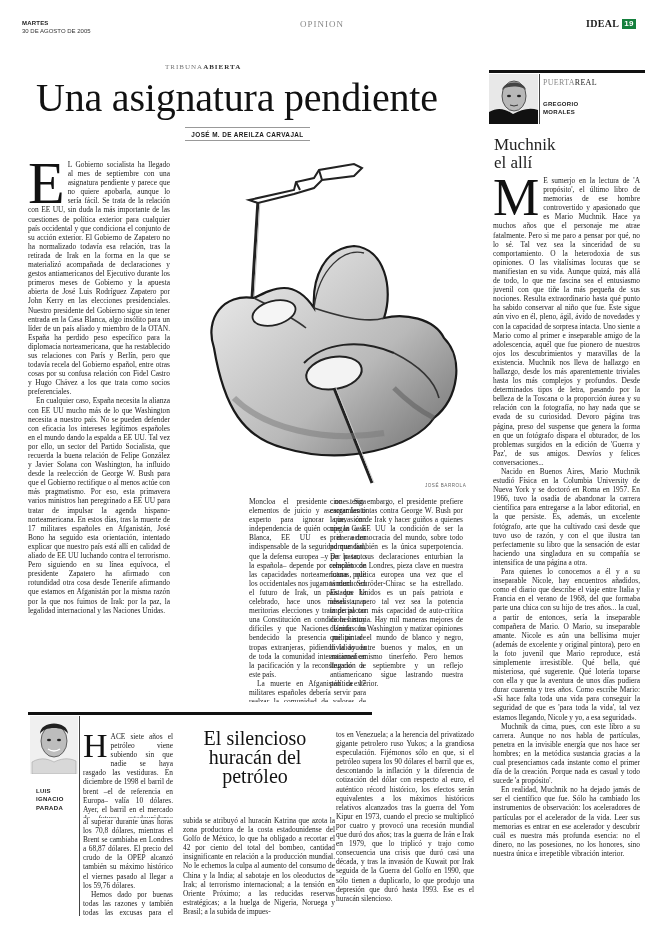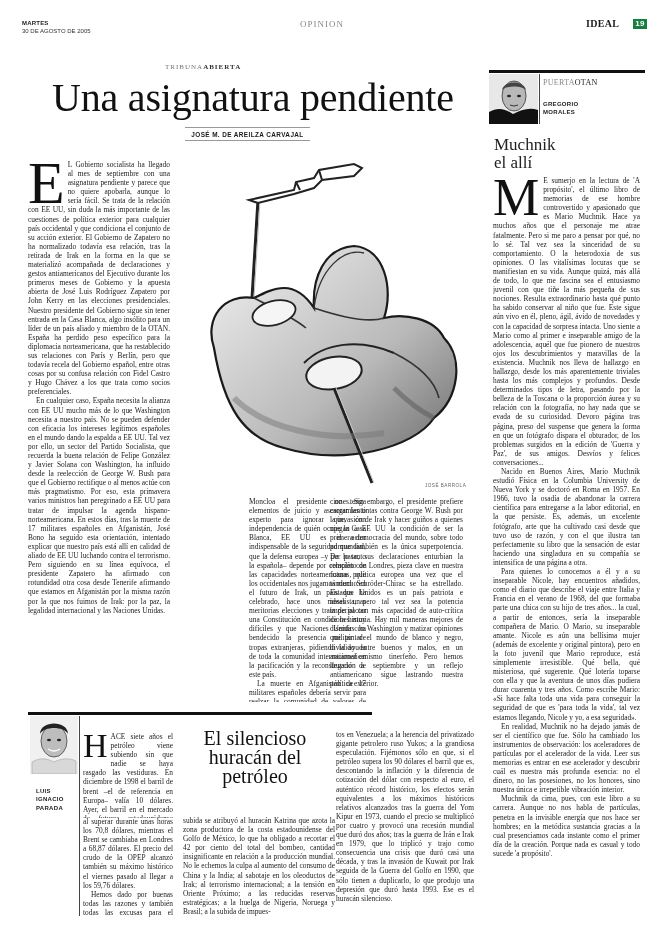--- a/index.html
+++ b/index.html
@@ -5,27 +5,27 @@
   * { box-sizing: border-box; margin: 0; padding: 0; }
   html, body { width: 650px; height: 932px; background: #ffffff; overflow: hidden; }
   body { position: relative; font-family: "Liberation Serif", "DejaVu Serif", serif; color: #1a1a1a; }
 
   .abs { position: absolute; }
 
   
   .hdr-day { left: 22px; top: 20px; font-family: "Liberation Sans", sans-serif; font-size: 6px; font-weight: bold; letter-spacing: 0.2px; }
   .hdr-date { left: 22px; top: 28px; font-family: "Liberation Sans", sans-serif; font-size: 6px; color: #333; }
   .hdr-section { left: 300px; top: 19px; font-size: 9px; color: #888; letter-spacing: 1px; font-family: Liberation Serif, serif; }
-  .hdr-brand { left: 586px; top: 18px; font-size: 10px; font-weight: bold; letter-spacing: 0.3px; display: flex; align-items: center; gap: 14px; }
+  .hdr-brand { left: 586px; top: 18px; font-size: 10px; font-weight: bold; letter-spacing: 0.3px; display: flex; align-items: center; gap: 3px; }
   .hdr-page { background: #15803d; color: #fff; font-family: "Liberation Sans", sans-serif; font-size: 8px; font-weight: bold; padding: 0 2px; line-height: 10px; }
 
   
   .kicker { left: 165px; top: 63px; font-size: 7px; letter-spacing: 1px; color: #777; }
   .kicker b { color: #333; font-weight: bold; }
-  .main-title { left: 36px; top: 76px; font-size: 40px; line-height: 44px; color: #111; white-space: nowrap; letter-spacing: -0.2px; margin-left: 16px; }
+  .main-title { left: 36px; top: 76px; font-size: 40px; line-height: 44px; color: #111; white-space: nowrap; letter-spacing: -0.2px; }
   .byline-box { left: 185px; top: 127px; width: 125px; border-top: 1px solid #999; border-bottom: 1px solid #999; padding: 3px 0 2px; text-align: center; font-family: "Liberation Sans", sans-serif; font-size: 6.4px; font-weight: bold; letter-spacing: 0.4px; }
 
   .col { font-size: 7.4px; line-height: 9.1px; text-align: justify; color: #222; }
   .col p { text-indent: 8px; }
   .col p.first { text-indent: 0; }
   .dropcap { float: left; font-size: 60px; line-height: 46px; margin: 0 3px -2px 0; color: #111; }
   .dropcap-m { float: left; font-size: 52px; line-height: 40px; margin: 2px 4px 0 0; color: #111; }
   .dropcap-h { float: left; font-size: 34px; line-height: 28px; margin: 0 3px 0 0; color: #111; }
 
   .col-a { left: 28px; top: 160px; width: 142px; height: 540px; overflow: hidden; }
@@ -129,36 +129,36 @@
     <rect width="49" height="50" fill="#e8e8e8"></rect>
     <path d="M0 50 L0 38 C10 32 18 36 24 40 C32 36 40 33 49 36 L49 50 Z" fill="#111"></path>
     <ellipse cx="25" cy="22" rx="12" ry="15" fill="#b8b8b8" stroke="#333" stroke-width="0.8"></ellipse>
     <path d="M13 16 C15 6 35 6 37 16 C34 12 18 11 13 16 Z" fill="#444"></path>
     <ellipse cx="20" cy="22" rx="2" ry="1.2" fill="#222"></ellipse>
     <ellipse cx="30" cy="22" rx="2" ry="1.2" fill="#222"></ellipse>
     <path d="M21 31 Q25 33 29 31" stroke="#333" stroke-width="1" fill="none"></path>
   </svg>
 </div>
 <div class="abs rc-vrule"></div>
-<div class="abs rc-section"><span>PUERTA</span><b>OTAN</b></div>
+<div class="abs rc-section"><span>PUERTA</span><b>REAL</b></div>
 <div class="abs rc-author">
   <div>GREGORIO</div>
   <div>MORALES</div>
 </div>
 <div class="abs rc-title">
   <div>Muchnik</div>
   <div>el allí</div>
 </div>
 <div class="abs col col-r">
   <span class="dropcap-m">M</span>
   <p class="first">E sumerjo en la lectura de 'A propósito', el último libro de memorias de ese hombre controvertido y apasionado que es Mario Muchnik. Hace ya muchos años que el personaje me atrae fatalmente. Pero si me paro a pensar por qué, no lo sé. Tal vez sea la sinceridad de su comportamiento. O la heterodoxia de sus opiniones. O las vitalísimas locuras que se manifiestan en su vida. Aunque quizá, más allá de todo, lo que me fascina sea el entusiasmo juvenil con que tiñe la más pequeña de sus nociones. Resulta extraordinario hasta qué punto ha sabido conservar al niño que fue. Este sigue aún vivo en él, pleno, ágil, ávido de novedades y con la capacidad de sorpresa intacta. Uno siente a Mario como al primer e inseparable amigo de la adolescencia, aquél que fue pionero de nuestros ojos los descubrimientos y maravillas de la existencia. Muchnik nos lleva de hallazgo en hallazgo, desde los más aparentemente triviales hasta los más complejos y profundos. Desde determinados tipos de letra, pasando por la belleza de la Toscana o la proporción áurea y su relación con la fotografía, no hay nada que se evada de su curiosidad. Devoro página tras página, preso del suspense que genera la forma en que un fotógrafo dispara el obturador, de los problemas surgidos en la edición de 'Guerra y Paz', de sus amigos. Desvíos y felices conversaciones...</p>
   <p>Nacido en Buenos Aires, Mario Muchnik estudió Física en la Columbia University de Nueva York y se doctoró en Roma en 1957. En 1966, tuvo la osadía de abandonar la carrera científica para entregarse a la labor editorial, en la que persiste. Es, además, un excelente fotógrafo, arte que ha cultivado casi desde que tuvo uso de razón, y con el que ilustra tan perfectamente su libro que la sensación de estar haciendo una singladura en su compañía se intensifica de una página a otra.</p>
   <p>Para quienes lo conocemos a él y a su inseparable Nicole, hay encuentros añadidos, como el diario que describe el viaje entre Italia y Francia en el verano de 1968, del que formaba parte una chica con su hijo de tres años... la cual, a partir de entonces, sería la inseparable compañera de Mario. O Mario, su inseparable amante. Nicole es aún una bellísima mujer (además de excelente y original pintora), pero en la foto juvenil que Mario reproduce, está simplemente irresistible. Qué bella, qué misteriosa, qué sugerente. Qué lotería toparse con ella y que la aventura de unos días pudiera durar cuarenta y tres años. Como escribe Mario: «Si hace falta toda una vida para conseguir la seguridad de que es 'para toda la vida', tal vez estamos llegando, Nicole y yo, a esa seguridad».</p>
+  <p>Muchnik da cima, pues, con este libro a su carrera. Aunque no nos habla de partículas, penetra en la invisible energía que nos hace ser hombres; en la metódica sustancia gracias a la cual presenciamos cada instante como el primer día de la creación. Porque nada es casual y todo sucede 'a propósito'.</p>
   <p>En realidad, Muchnik no ha dejado jamás de ser el científico que fue. Sólo ha cambiado los instrumentos de observación: los aceleradores de partículas por el acelerador de la vida. Leer sus memorias es entrar en ese acelerador y descubrir cuál es nuestra más profunda esencia: no el dinero, no las posesiones, no los honores, sino nuestra única e irrepetible vibración interior.</p>
-  <p>Muchnik da cima, pues, con este libro a su carrera. Aunque no nos habla de partículas, penetra en la invisible energía que nos hace ser hombres; en la metódica sustancia gracias a la cual presenciamos cada instante como el primer día de la creación. Porque nada es casual y todo sucede 'a propósito'.</p>
 </div>
 
 <div class="abs bt-rule"></div>
 <div class="abs bt-photo">
   <svg width="48" height="58" viewBox="0 0 48 58">
     <rect width="48" height="58" fill="#f0f0f0"></rect>
     <path d="M2 58 L2 46 C12 40 20 44 24 46 C30 43 38 41 46 45 L46 58 Z" fill="#d8d8d8" stroke="#999" stroke-width="0.5"></path>
     <ellipse cx="24" cy="25" rx="13" ry="16" fill="#bdbdbd" stroke="#444" stroke-width="0.8"></ellipse>
     <path d="M10 18 C10 4 38 4 38 18 C34 10 14 10 10 18 Z" fill="#222"></path>
     <ellipse cx="19" cy="24" rx="2" ry="1.2" fill="#222"></ellipse>

